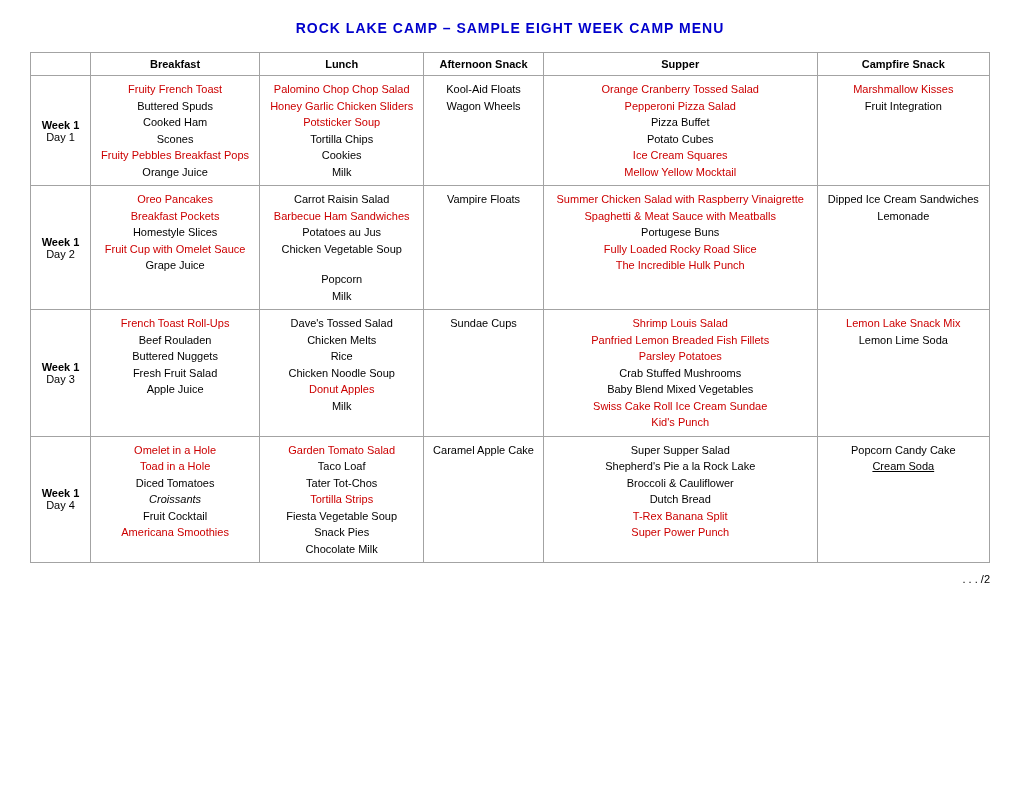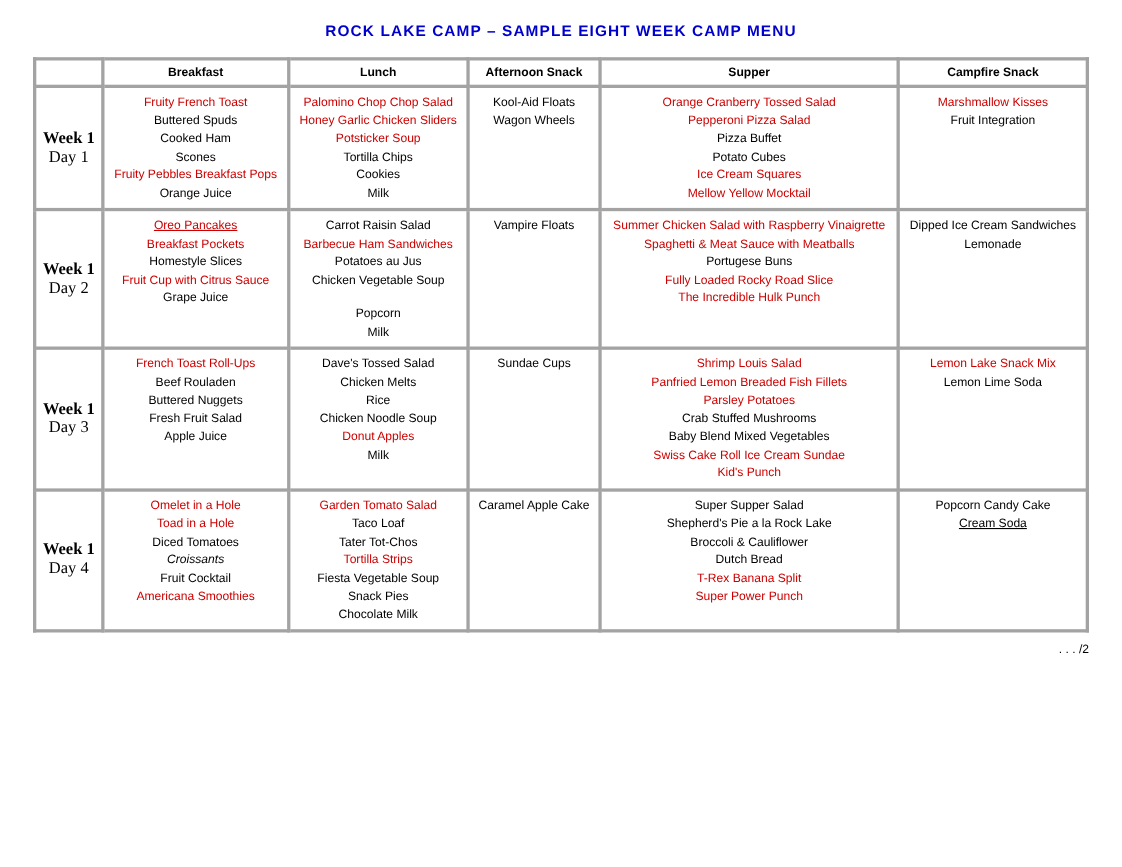--- a/index.html
+++ b/index.html
@@ -19,38 +19,37 @@
       color: #0000cc;
       letter-spacing: 1px;
       margin-bottom: 16px;
       text-transform: uppercase;
     }
     table {
       width: 100%;
       border-collapse: collapse;
     }
     th, td {
-      border: 3px solid #a3a3a3;
+      border: 1px solid #a3a3a3;
       vertical-align: top;
       padding: 5px 6px;
       text-align: center;
     }
     th {
       font-weight: bold;
       font-size: 11px;
       text-align: center;
       background: #fff;
     }
     .week-cell {
-      font-size: 15px;
+      font-size: 11px;
       text-align: center;
       vertical-align: middle;
       width: 60px;
       white-space: nowrap;
-      font-family: Liberation Serif, serif;
     }
     .menu-cell {
       text-align: center;
       vertical-align: top;
       line-height: 1.5;
     }
     .page-num {
       text-align: right;
       margin-top: 10px;
       font-size: 11px;
@@ -105,24 +104,24 @@
           <div style="color: rgb(204, 0, 0);">Mellow Yellow Mocktail</div>
         </td>
         <td class="menu-cell">
           <div style="color: rgb(204, 0, 0);">Marshmallow Kisses</div>
           <div style="color: rgb(0, 0, 0);">Fruit Integration</div>
         </td>
       </tr>
       <tr>
         <td class="week-cell"><strong>Week 1</strong><br>Day 2</td>
         <td class="menu-cell">
-          <div style="color: rgb(204, 0, 0); text-decoration: underline;">Oreo Pancakes</div>
+          <div style="color: rgb(204, 0, 0);">Oreo Pancakes</div>
           <div style="color: rgb(204, 0, 0);">Breakfast Pockets</div>
           <div style="color: rgb(0, 0, 0);">Homestyle Slices</div>
-          <div style="color: rgb(204, 0, 0);">Fruit Cup with Citrus Sauce</div>
+          <div style="color: rgb(204, 0, 0);">Fruit Cup with Omelet Sauce</div>
           <div style="color: rgb(0, 0, 0);">Grape Juice</div>
         </td>
         <td class="menu-cell">
           <div style="color: rgb(0, 0, 0);">Carrot Raisin Salad</div>
           <div style="color: rgb(204, 0, 0);">Barbecue Ham Sandwiches</div>
           <div style="color: rgb(0, 0, 0);">Potatoes au Jus</div>
           <div style="color: rgb(0, 0, 0);">Chicken Vegetable Soup</div>
           <div style="color: rgb(0, 0, 0); margin-top: 14px;">Popcorn</div>
           <div style="color: rgb(0, 0, 0);">Milk</div>
         </td>

